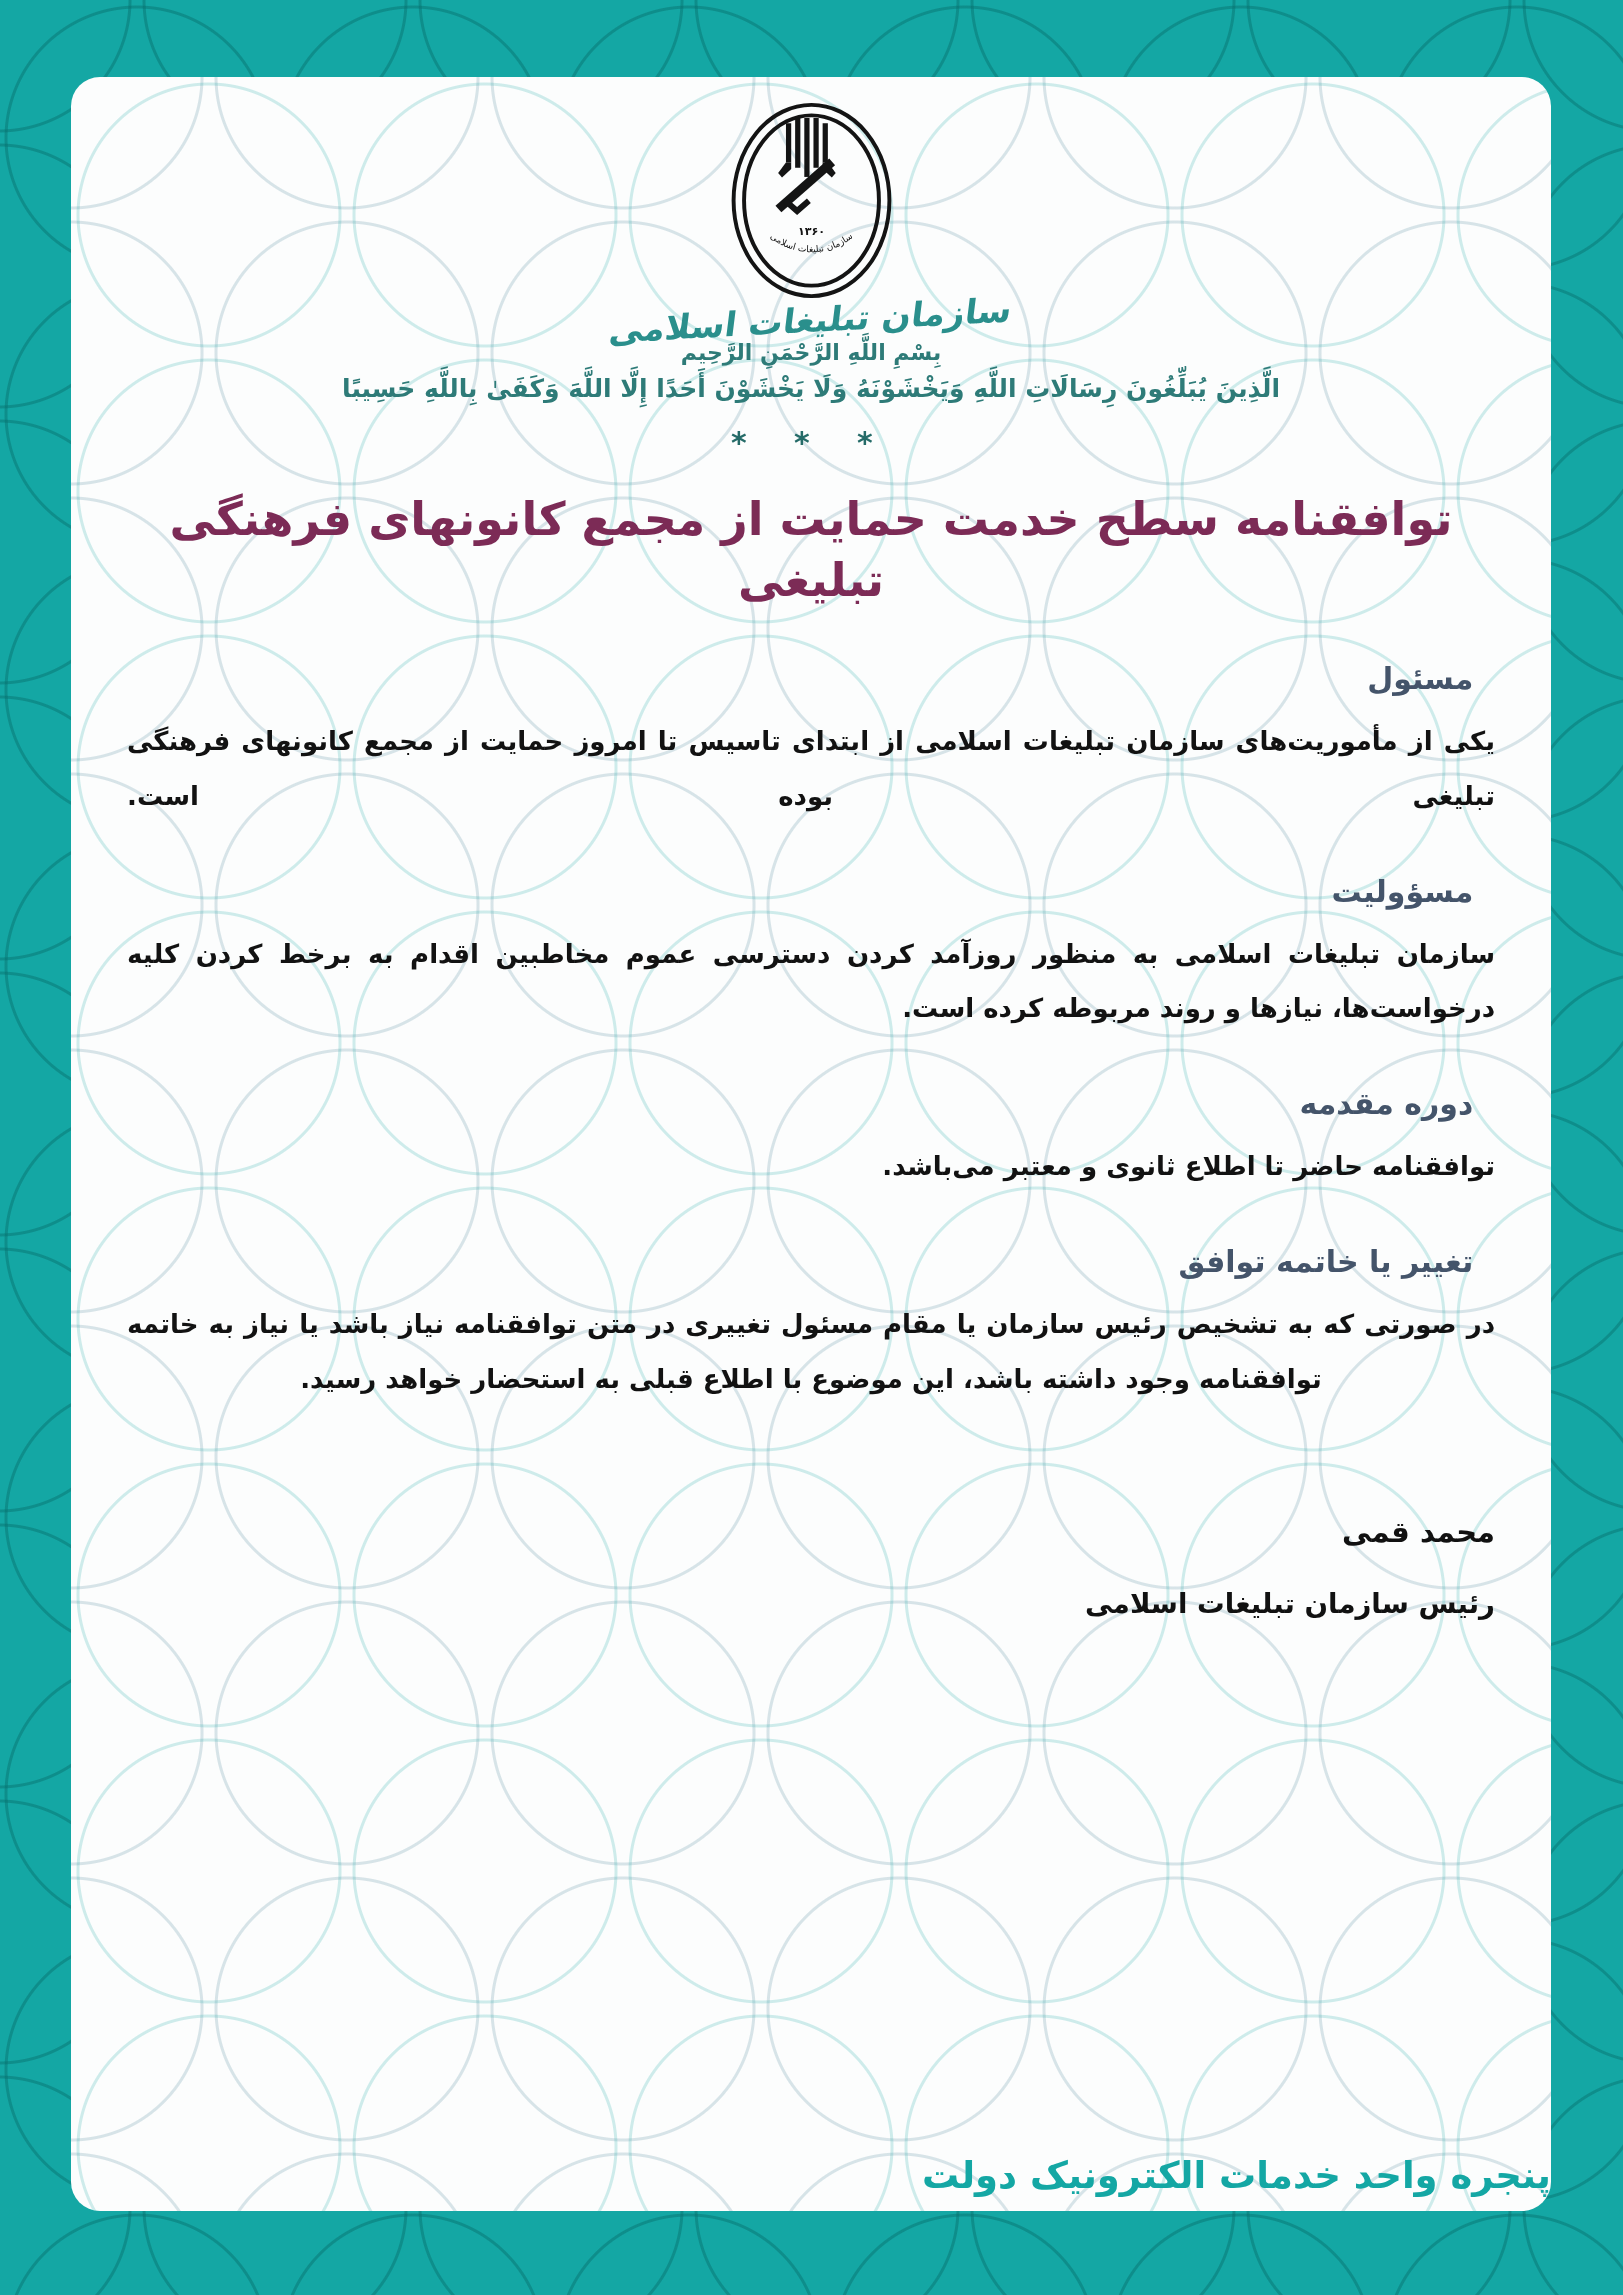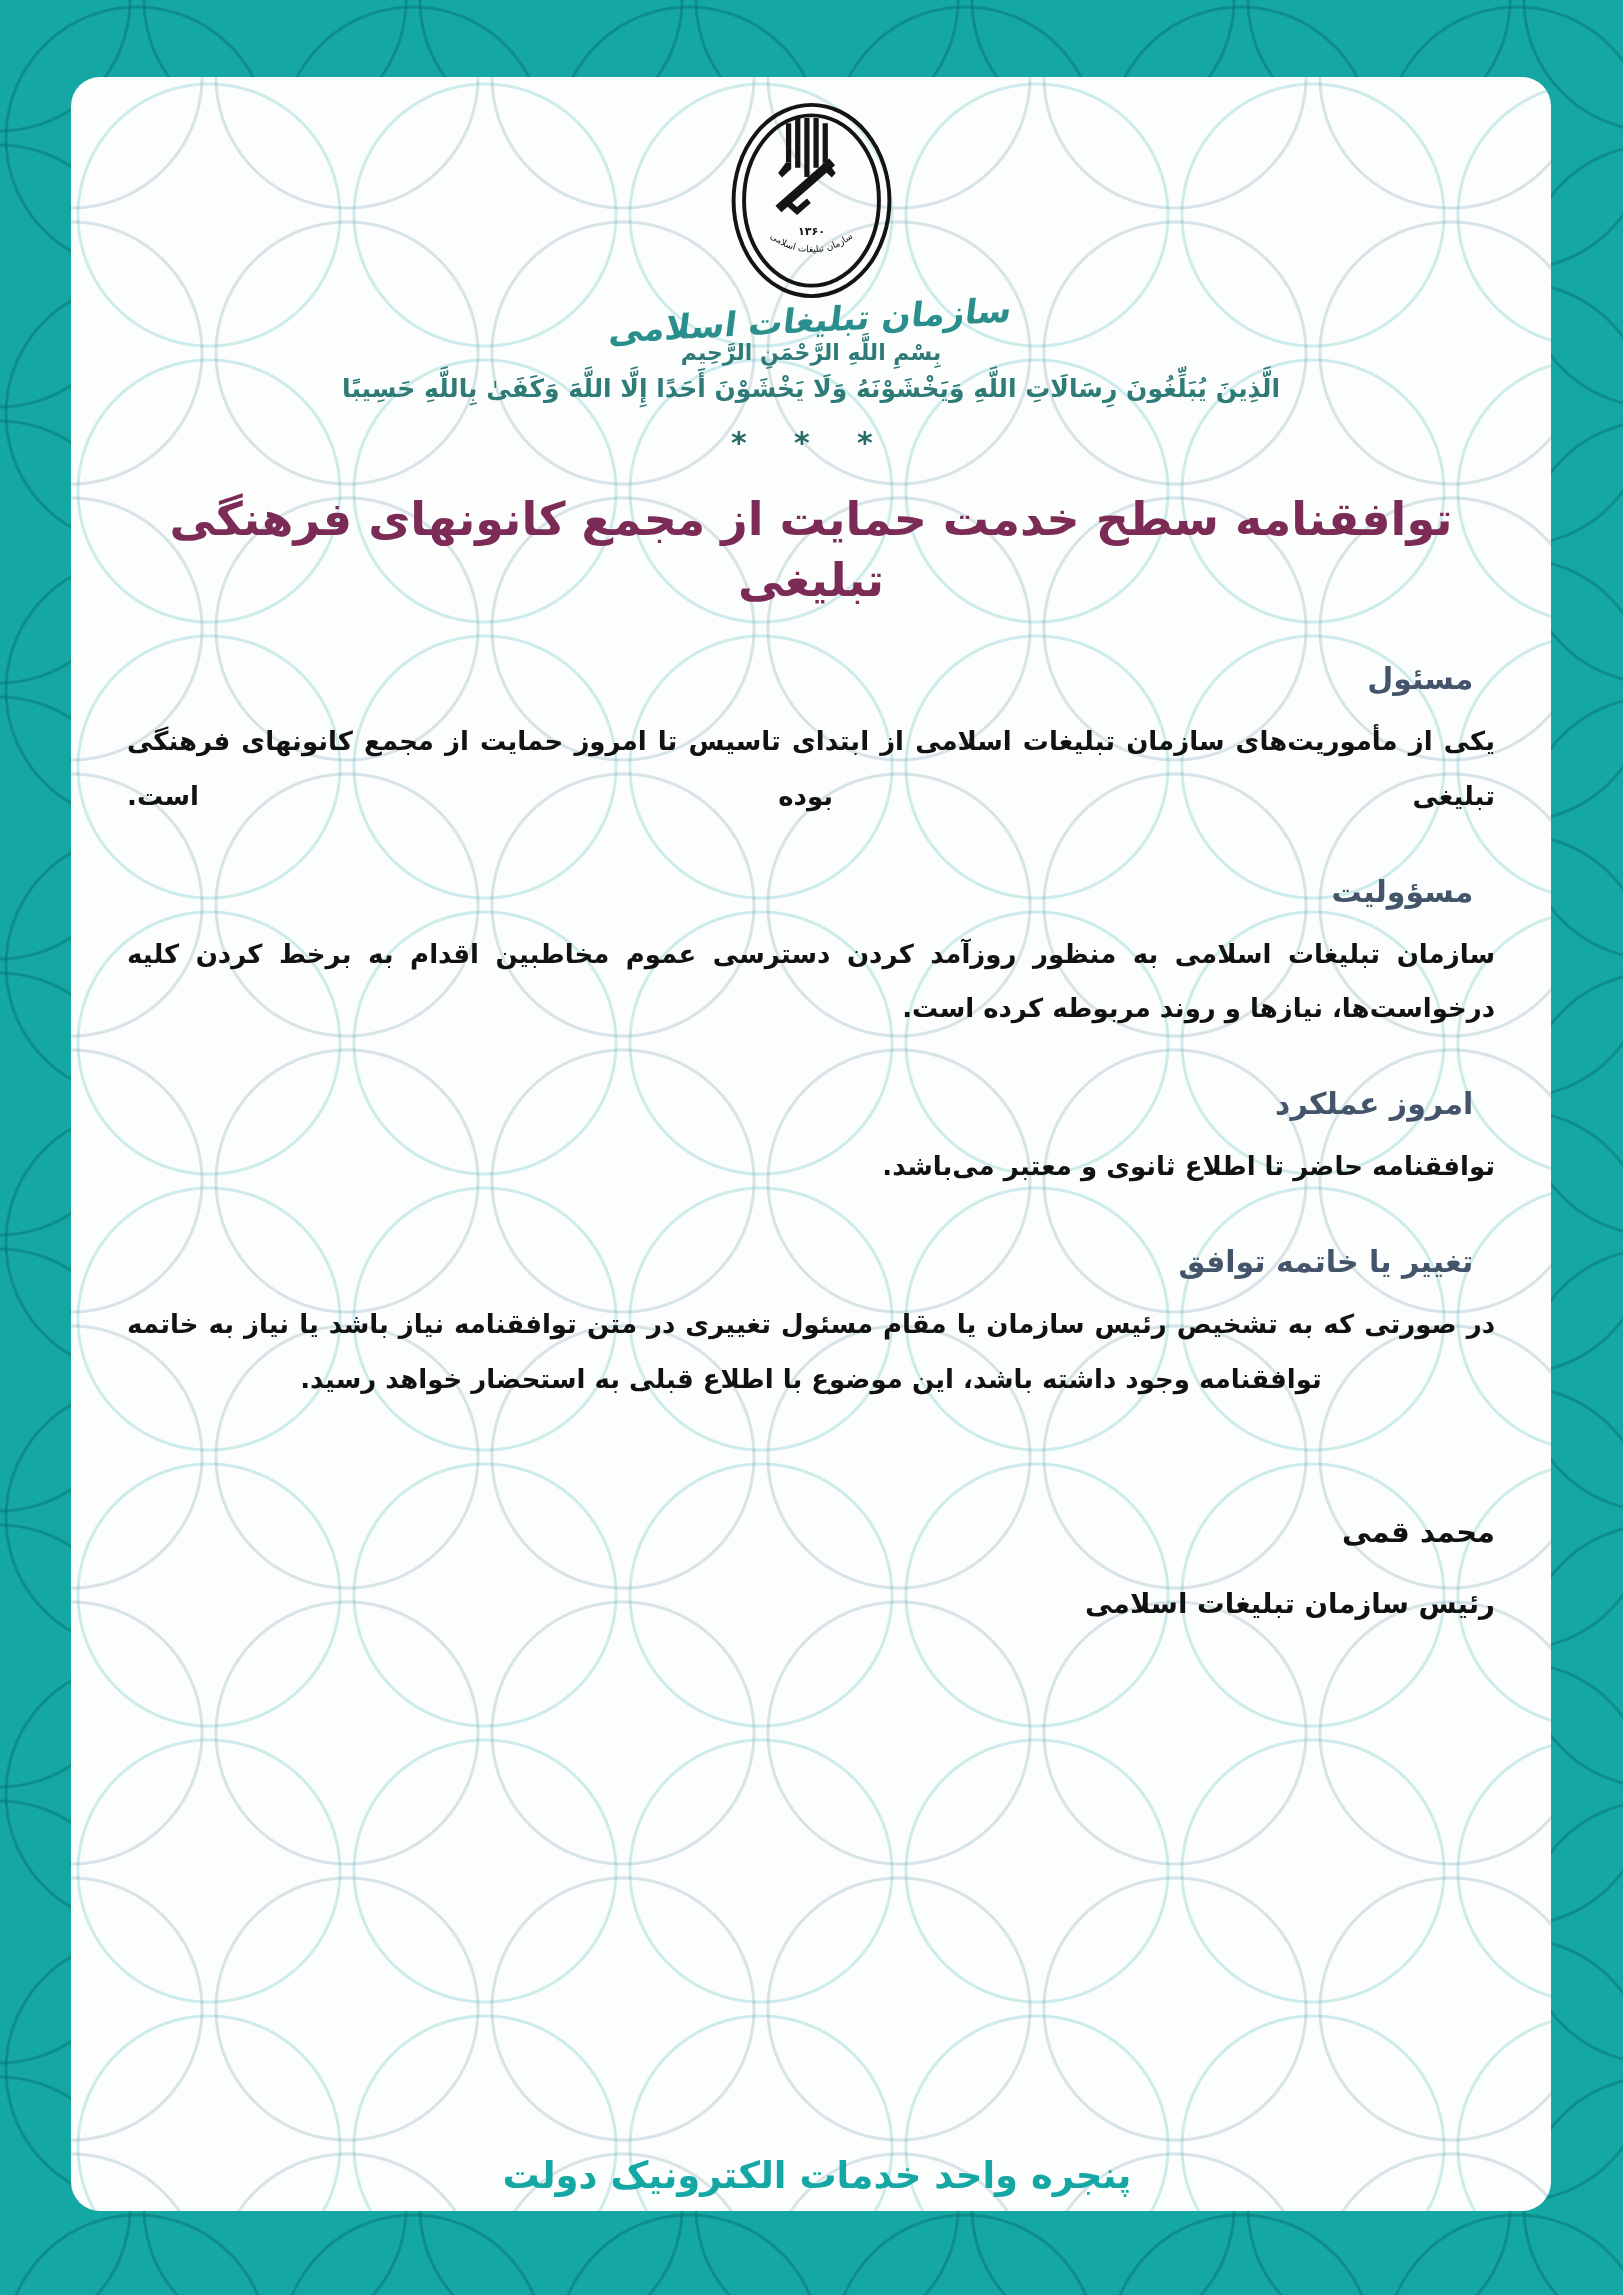--- a/index.html
+++ b/index.html
@@ -110,21 +110,20 @@
   }
   .sig-role{
     margin-top:38px;
     font-size:27.6px;
     font-weight:bold;
     color:#111;
   }
   .footer{
     position:absolute;
     left:12px; right:0; bottom:14.4px;
-    text-align:center;
     font-size:37px;
     font-weight:bold;
     color:var(--c-teal,#14a7a4);
     letter-spacing:0.7px;
   }
 </style>
 </head>
 <body>
 
 <div class="page">
@@ -167,21 +166,21 @@
     </section>
 
 
     <section class="section">
       <h2 class="heading">مسؤولیت</h2>
       <p class="body">سازمان تبلیغات اسلامی به منظور روزآمد کردن دسترسی عموم مخاطبین اقدام به برخط کردن کلیه درخواست‌ها، نیازها و روند مربوطه کرده است.</p>
     </section>
 
 
     <section class="section">
-      <h2 class="heading">امروز عملکرد</h2>
+      <h2 class="heading">دوره مقدمه</h2>
       <p class="body">توافقنامه حاضر تا اطلاع ثانوی و معتبر می‌باشد.</p>
     </section>
 
     <section class="section">
       <h2 class="heading">تغییر یا خاتمه توافق</h2>
       <p class="body last-center">در صورتی که به تشخیص رئیس سازمان یا مقام مسئول تغییری در متن توافقنامه نیاز باشد یا نیاز به خاتمه توافقنامه وجود داشته باشد، این موضوع با اطلاع قبلی به استحضار خواهد رسید.</p>
     </section>
 
     <div class="signature">
       <div class="sig-name">محمد قمی</div>

